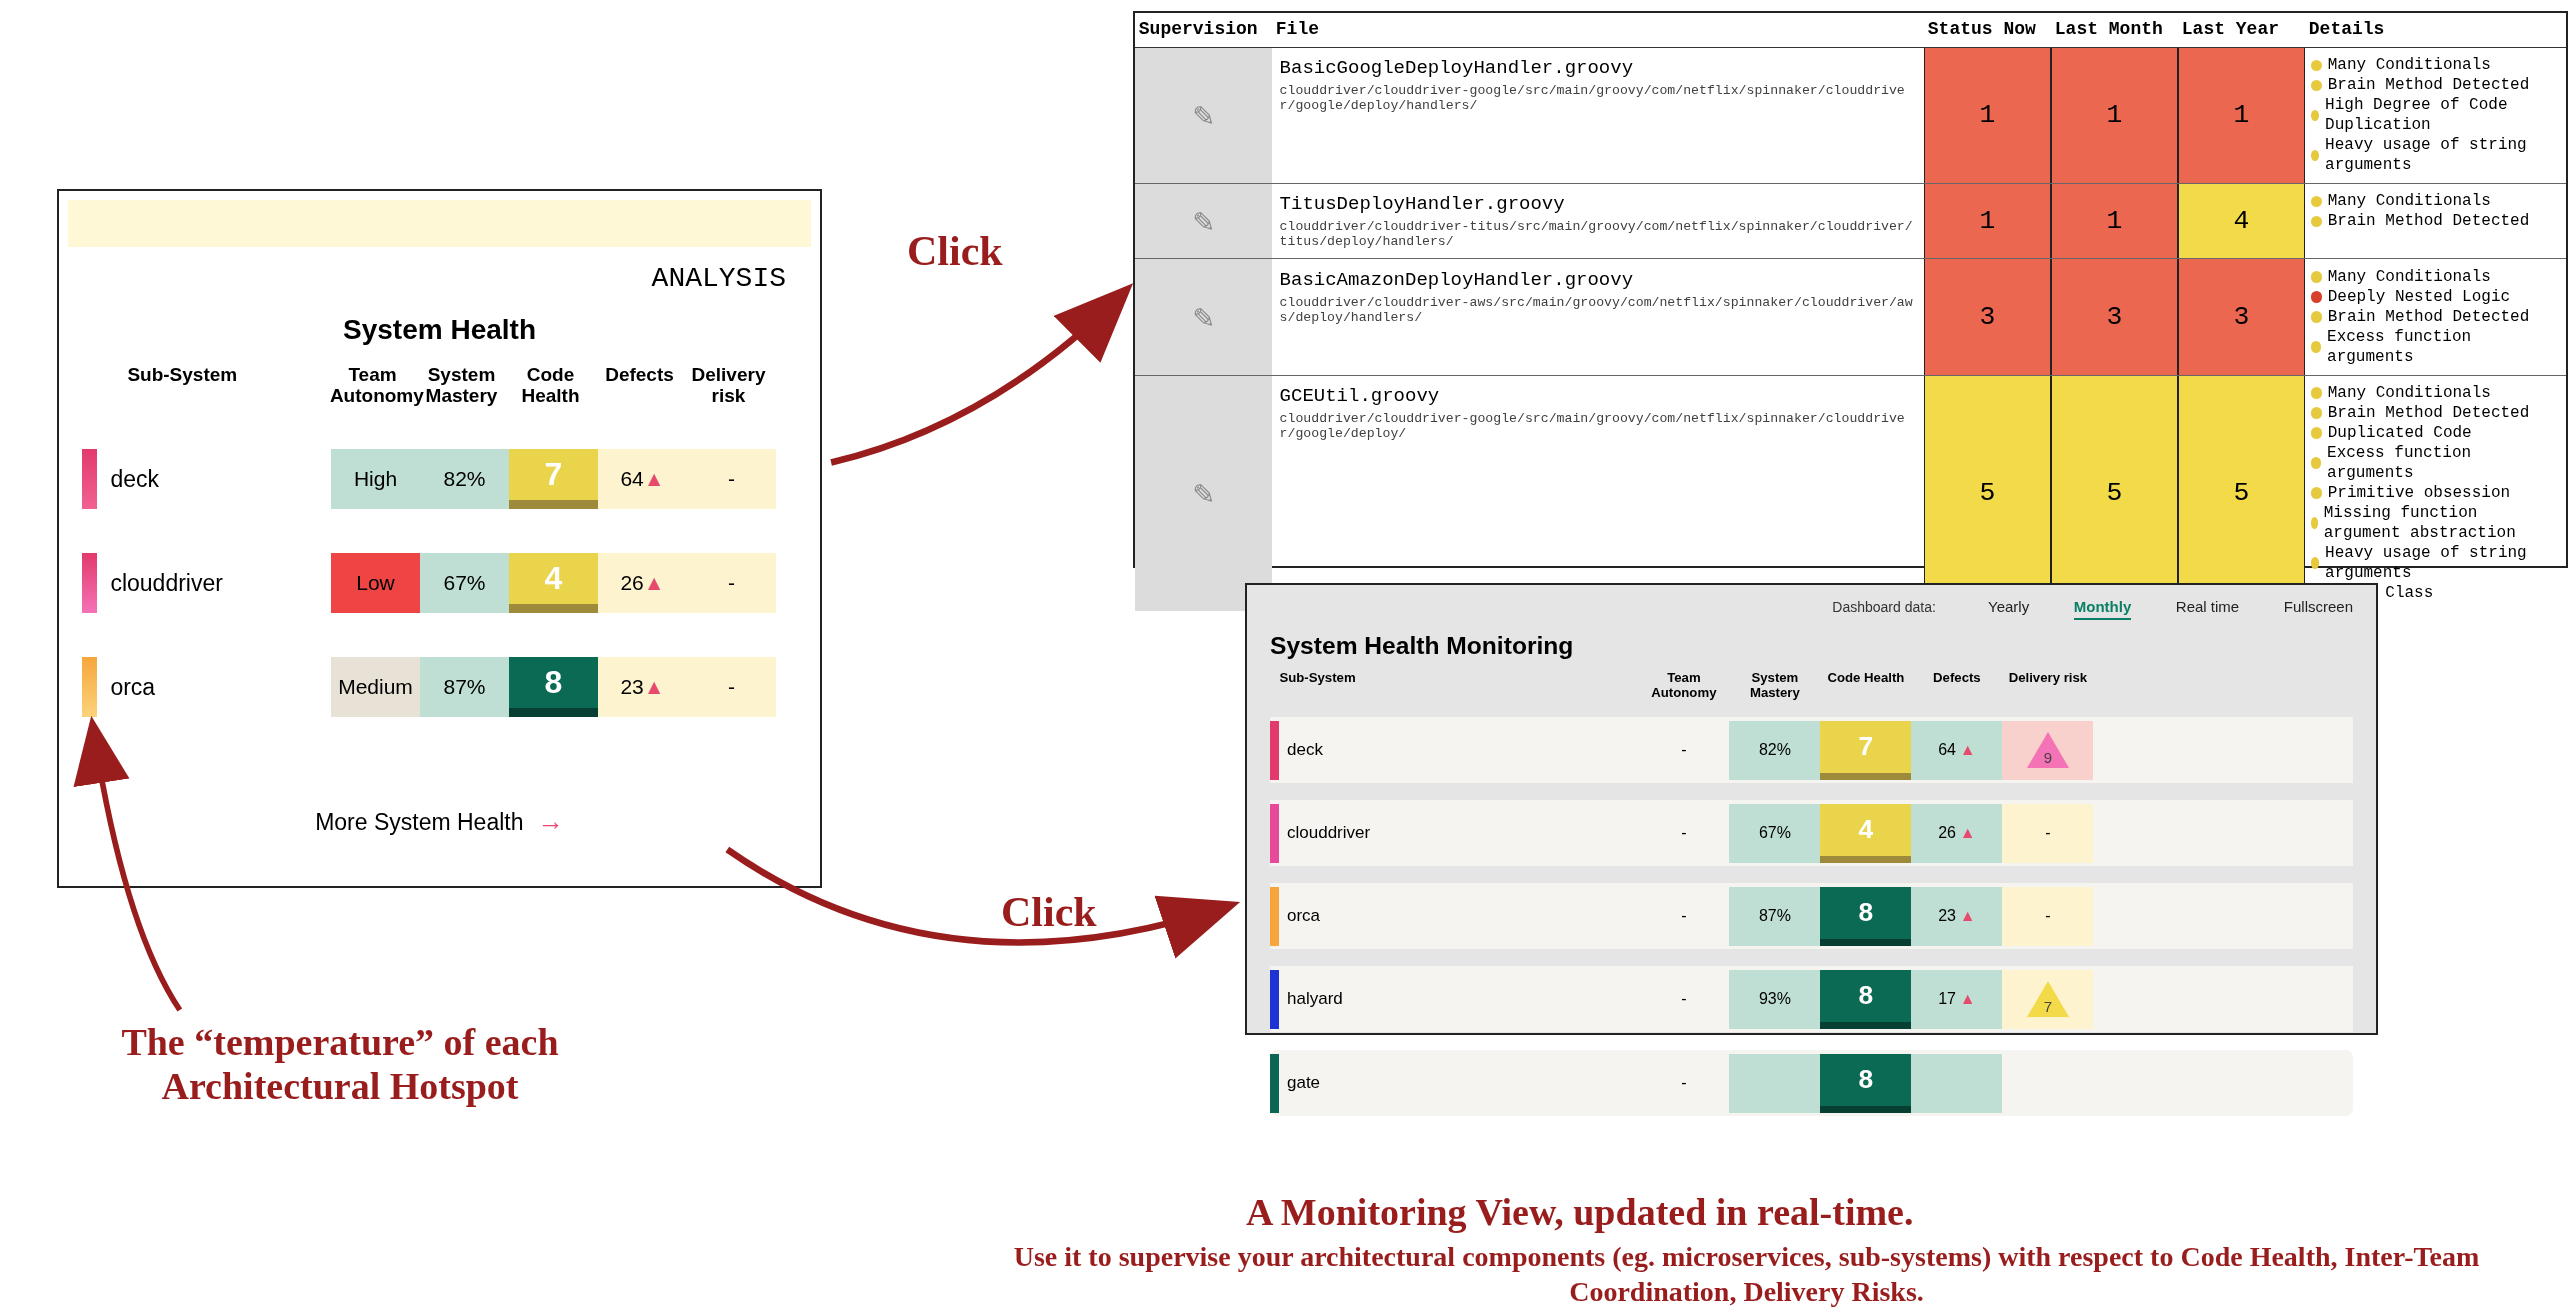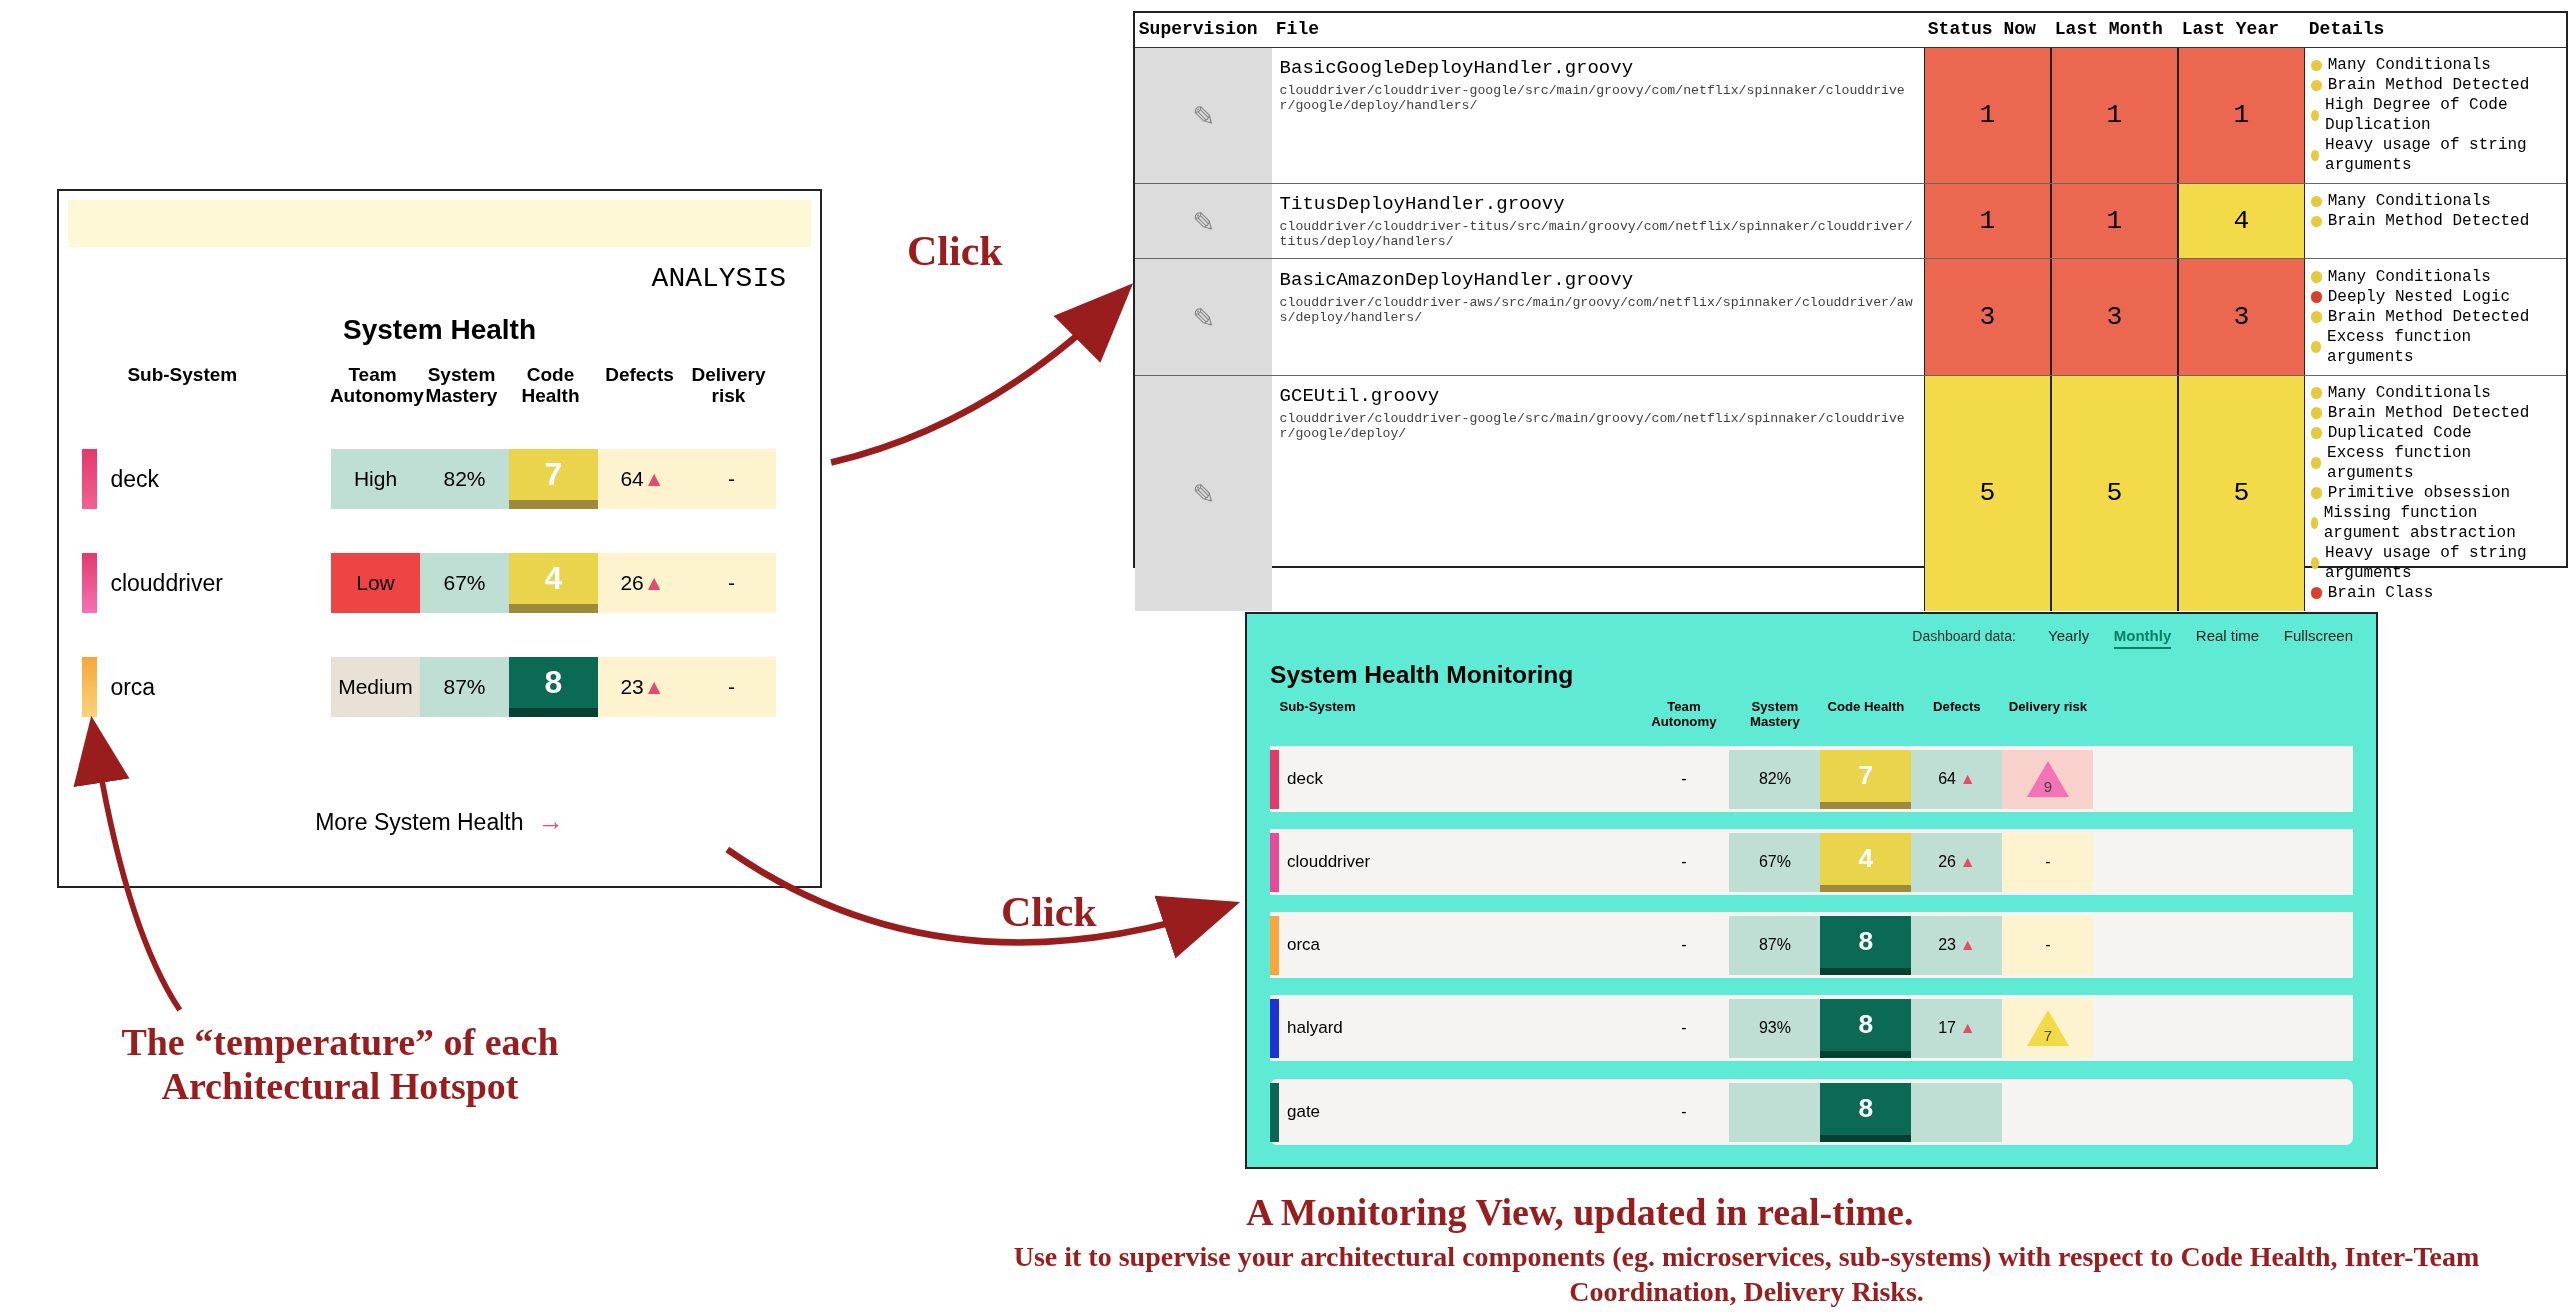--- a/index.html
+++ b/index.html
@@ -103,28 +103,28 @@
   .tr-row .file .fpath { font-size: 13.2px; color:#404040; margin-top:3.8px; word-break:break-all; }
   .tr-row .status { display:flex; align-items:center; justify-content:center; font-size:26.4px; font-family:"Courier New",monospace; }
   .st-red    { background:#eb6750; border-left:0.9px solid #222; border-right:0.9px solid #222;}
   .st-yellow { background:#f3da48; border-left:0.9px solid #222; border-right:0.9px solid #222;}
   .tr-row .det { padding: 7.6px 5.7px; font-size: 16px; }
   .det li { list-style:none; display:flex; align-items:center; gap:5.7px; line-height:1.25; }
   .dot { width:11.3px; height:11.3px; border-radius:50%; display:inline-block; }
   .dy { background:#e7c93e; } .dr { background:#d9402c; }
   
   .panel-br {
-    position:absolute; left: 1245px; top: 612px; width: 1133px; height: 557px;
-    border:2.8px solid #222; background:#5eead4; font-family: Arial, sans-serif;
+    position:absolute; left: 1245px; top: 583px; width: 1133px; height: 452px;
+    border:2.8px solid #222; background:#e5e5e5; font-family: Arial, sans-serif;
   }
   .br-top {
     position:absolute; top: 13.2px; right: 23px; font-size:15px; display:flex; gap:24.6px; align-items:baseline;
   }
   .br-top .lbl { font-size:14px; color:#333; margin-right:7.6px; }
-  .br-top .opt { color:#222; }
+  .br-top .opt { color:#222;margin-left:20px; }
   .br-top .active { color:#0a7f66; font-weight:700; border-bottom:2.8px solid #0a7f66; padding-bottom:2.8px;}
   .br-title { position:absolute; top:47px; left:23px; font-size:24.6px; font-weight:700; }
   .br-head {
     position:absolute; top:85px; left:23px; right:23px;
     display:grid; grid-template-columns: 9.4px 359px 91px 91px 91px 91px 91px;
     font-size:13.2px; font-weight:700; text-align:center; gap:0;
   }
   .br-head .ss { text-align:left; }
   .br-row {
     position:absolute; left:23px; right:23px; height:66px;

